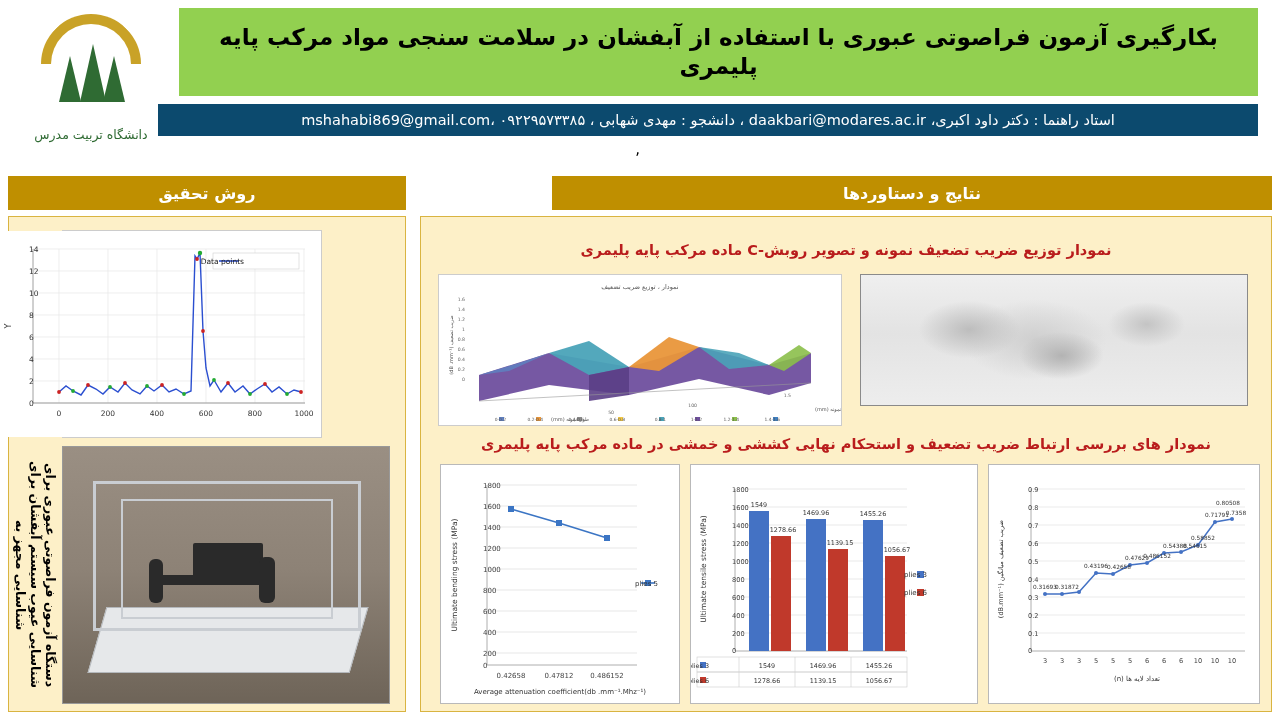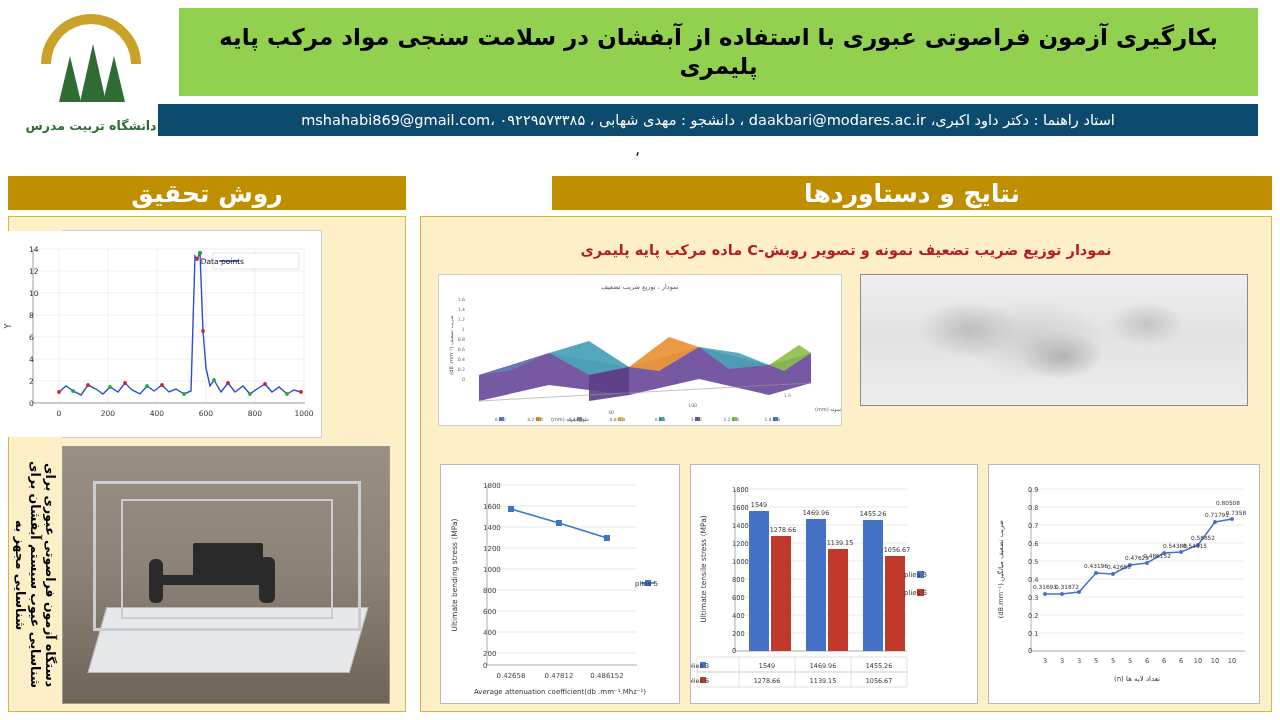--- a/index.html
+++ b/index.html
@@ -80,33 +80,33 @@
     bottom: 14px;
     width: 0; height: 0;
     border-left: 11px solid transparent;
     border-right: 11px solid transparent;
     border-bottom: 46px solid #2f6b33;
   }
   .tree.t1 { left: 24px; }
   .tree.t2 { left: 45px; border-bottom-width: 58px; border-left-width: 13px; border-right-width: 13px; }
   .tree.t3 { left: 68px; }
   .logo-caption {
-    margin-top: 2px;
+    margin-top: 11px;
     font-size: 12.5px;
     color: #2f6b33;
-    font-weight: bold;
+    font-weight: normal;
     direction: rtl;
   }
 
   
   .sec-bar {
     position: absolute;
     background: #bf8f00;
     color: #ffffff;
-    font-size: 25px;
+    font-size: 16px;
     font-weight: bold;
     display: flex; align-items: center; justify-content: center;
     direction: rtl;
   }
   #sec-results { top: 176px; right: 8px; width: 720px; height: 34px; }
   #sec-method  { top: 176px; left: 8px;  width: 398px; height: 34px; }
 
   
   .panel {
     position: absolute;
@@ -215,20 +215,21 @@
     </div>
     <div class="logo-caption">دانشگاه تربیت مدرس</div>
   </div>
 
   <div class="sec-bar" id="sec-results">نتایج و دستاوردها</div>
   <div class="sec-bar" id="sec-method">روش تحقیق</div>
 
   <div class="panel" id="panel-results"></div>
 
   <div class="caption" id="cap-1">نمودار توزیع ضریب تضعیف نمونه و تصویر روبش-C ماده مرکب پایه پلیمری</div>
+  <div class="caption" id="cap-2">نمودار های بررسی ارتباط ضریب تضعیف و استحکام نهایی کششی و خمشی در ماده مرکب پایه پلیمری</div>
 
   <div class="fig" id="fig-cscan"></div>
 
   <div class="fig" id="fig-surface">
     <svg class="fig-svg" width="402" height="150" viewBox="0 0 402 150">
       <rect x="0" y="0" width="402" height="150" fill="#ffffff"></rect>
       <text x="201" y="14" font-size="6.5" fill="#555" text-anchor="middle" direction="rtl">نمودار ، توزیع ضریب تضعیف</text>
 
       <g font-size="4.6" fill="#666">
         <text x="26" y="26">1.6</text>

